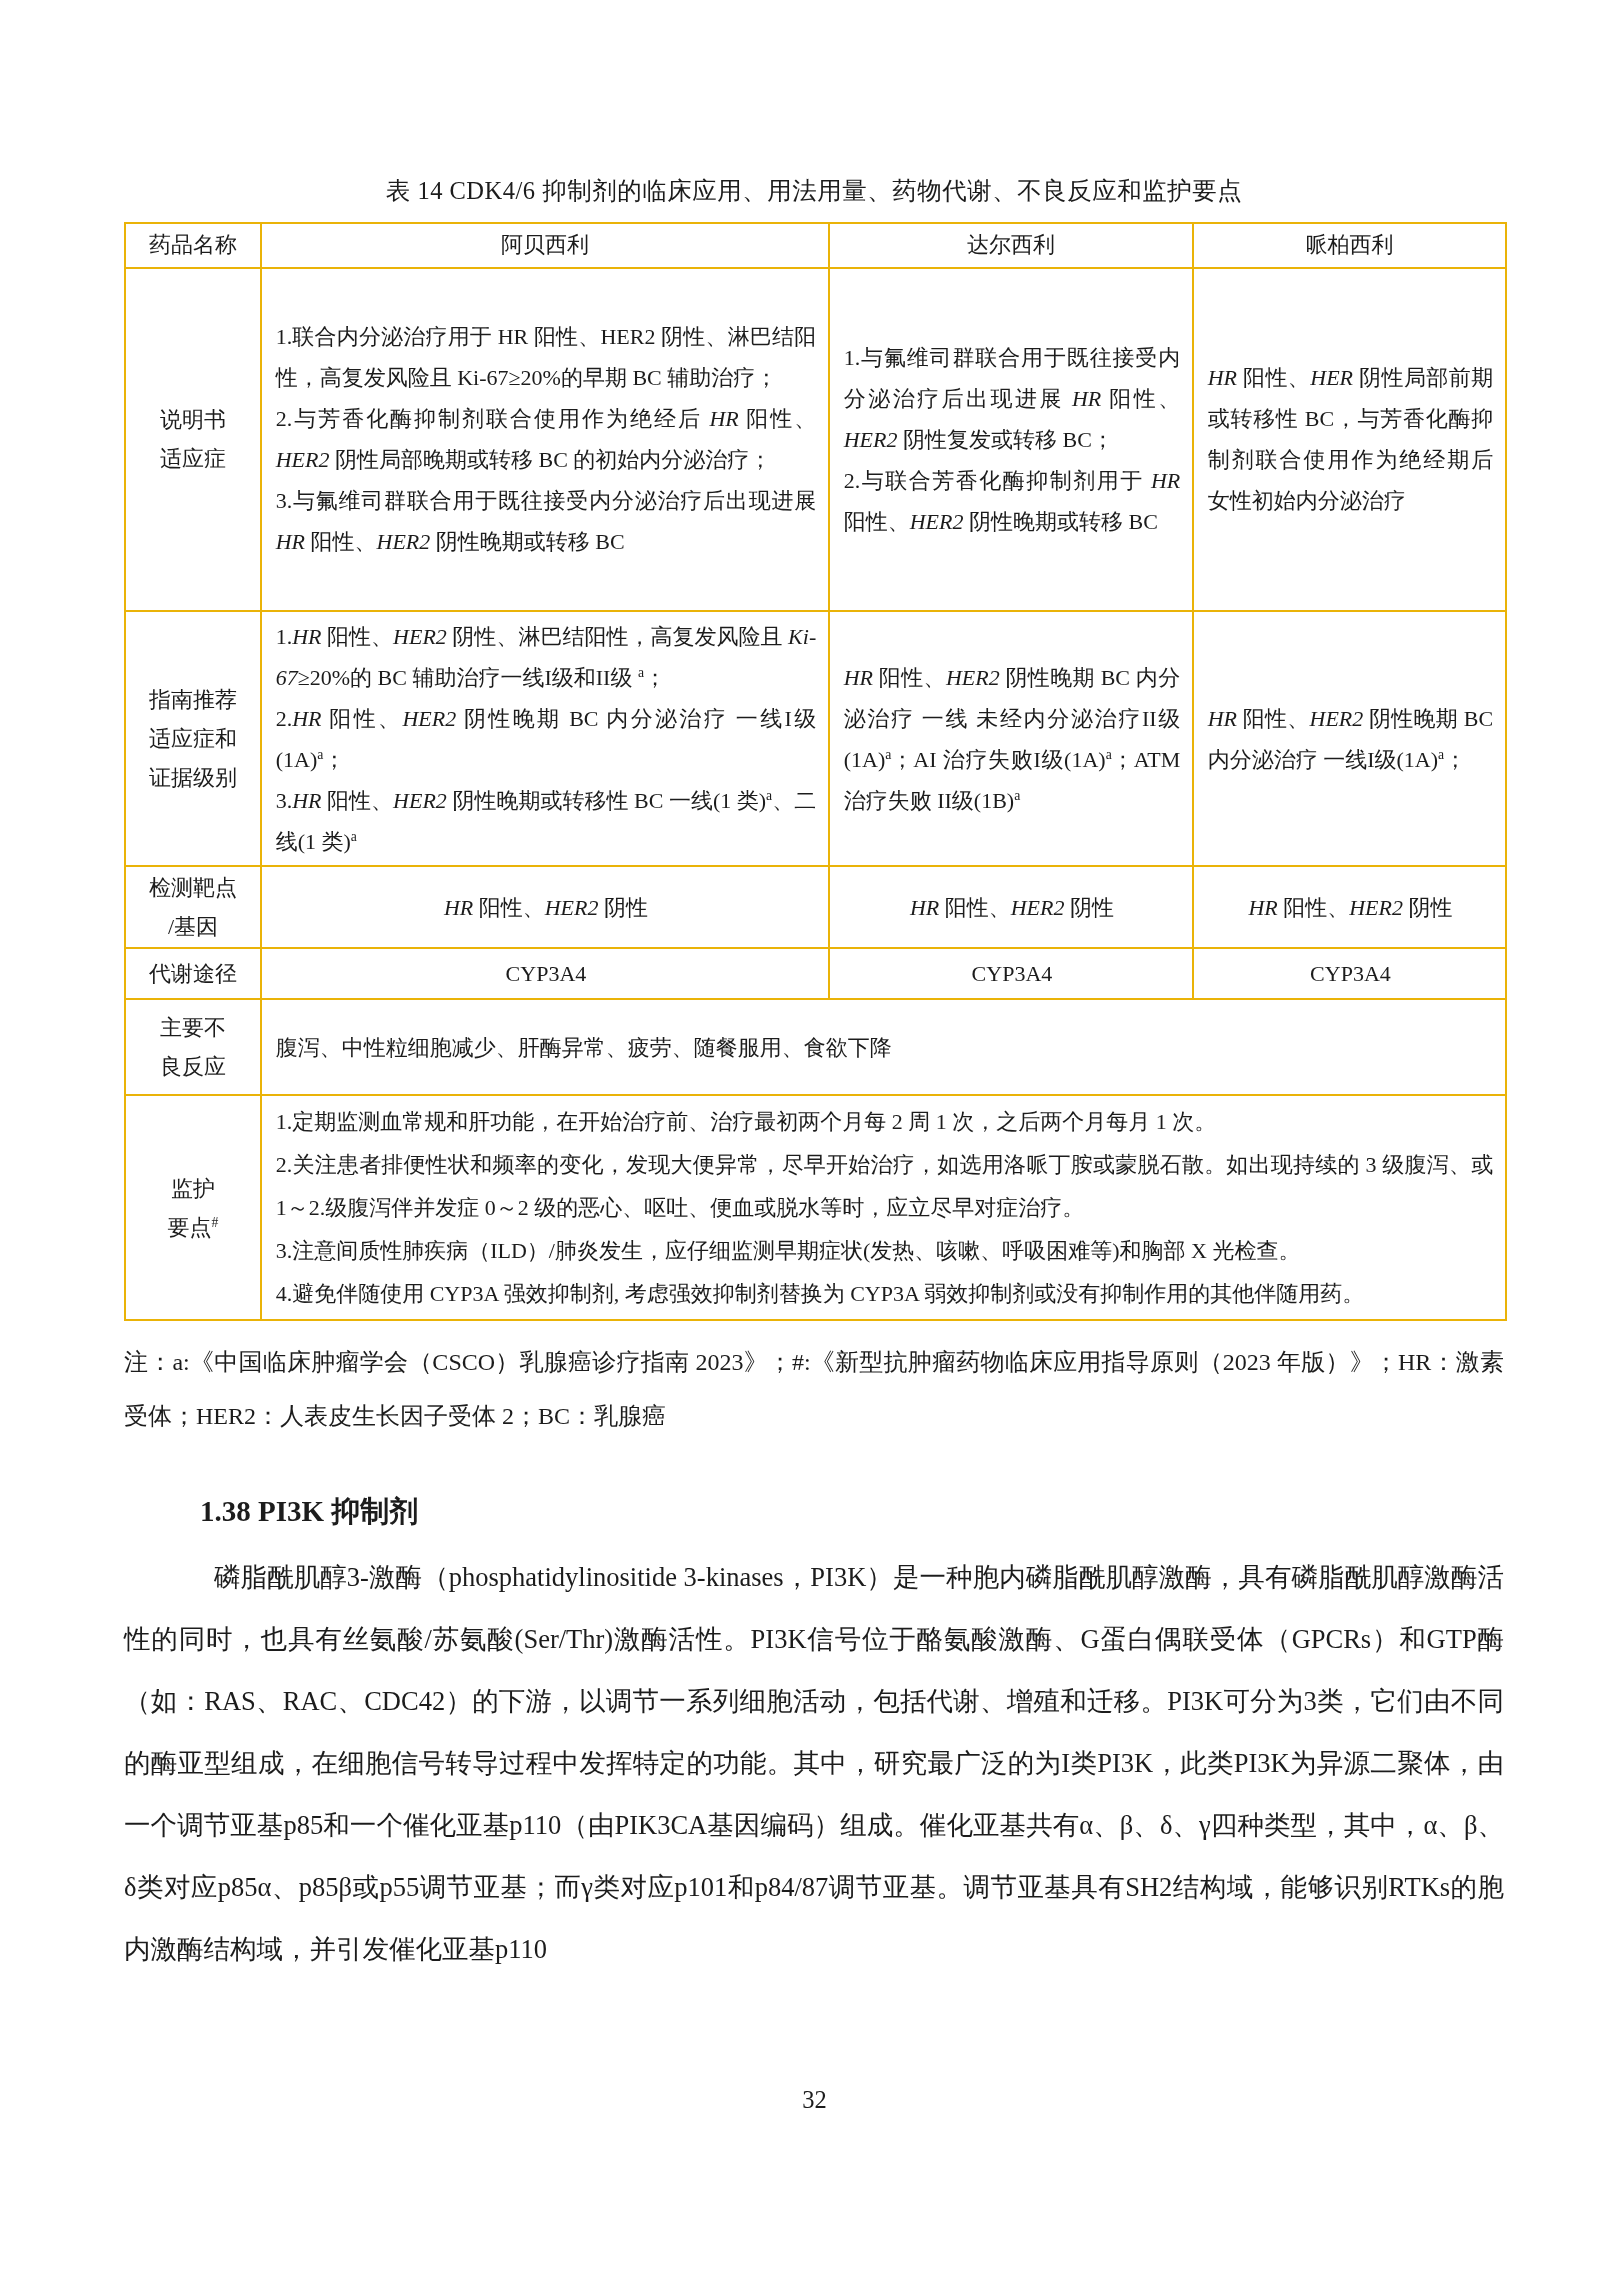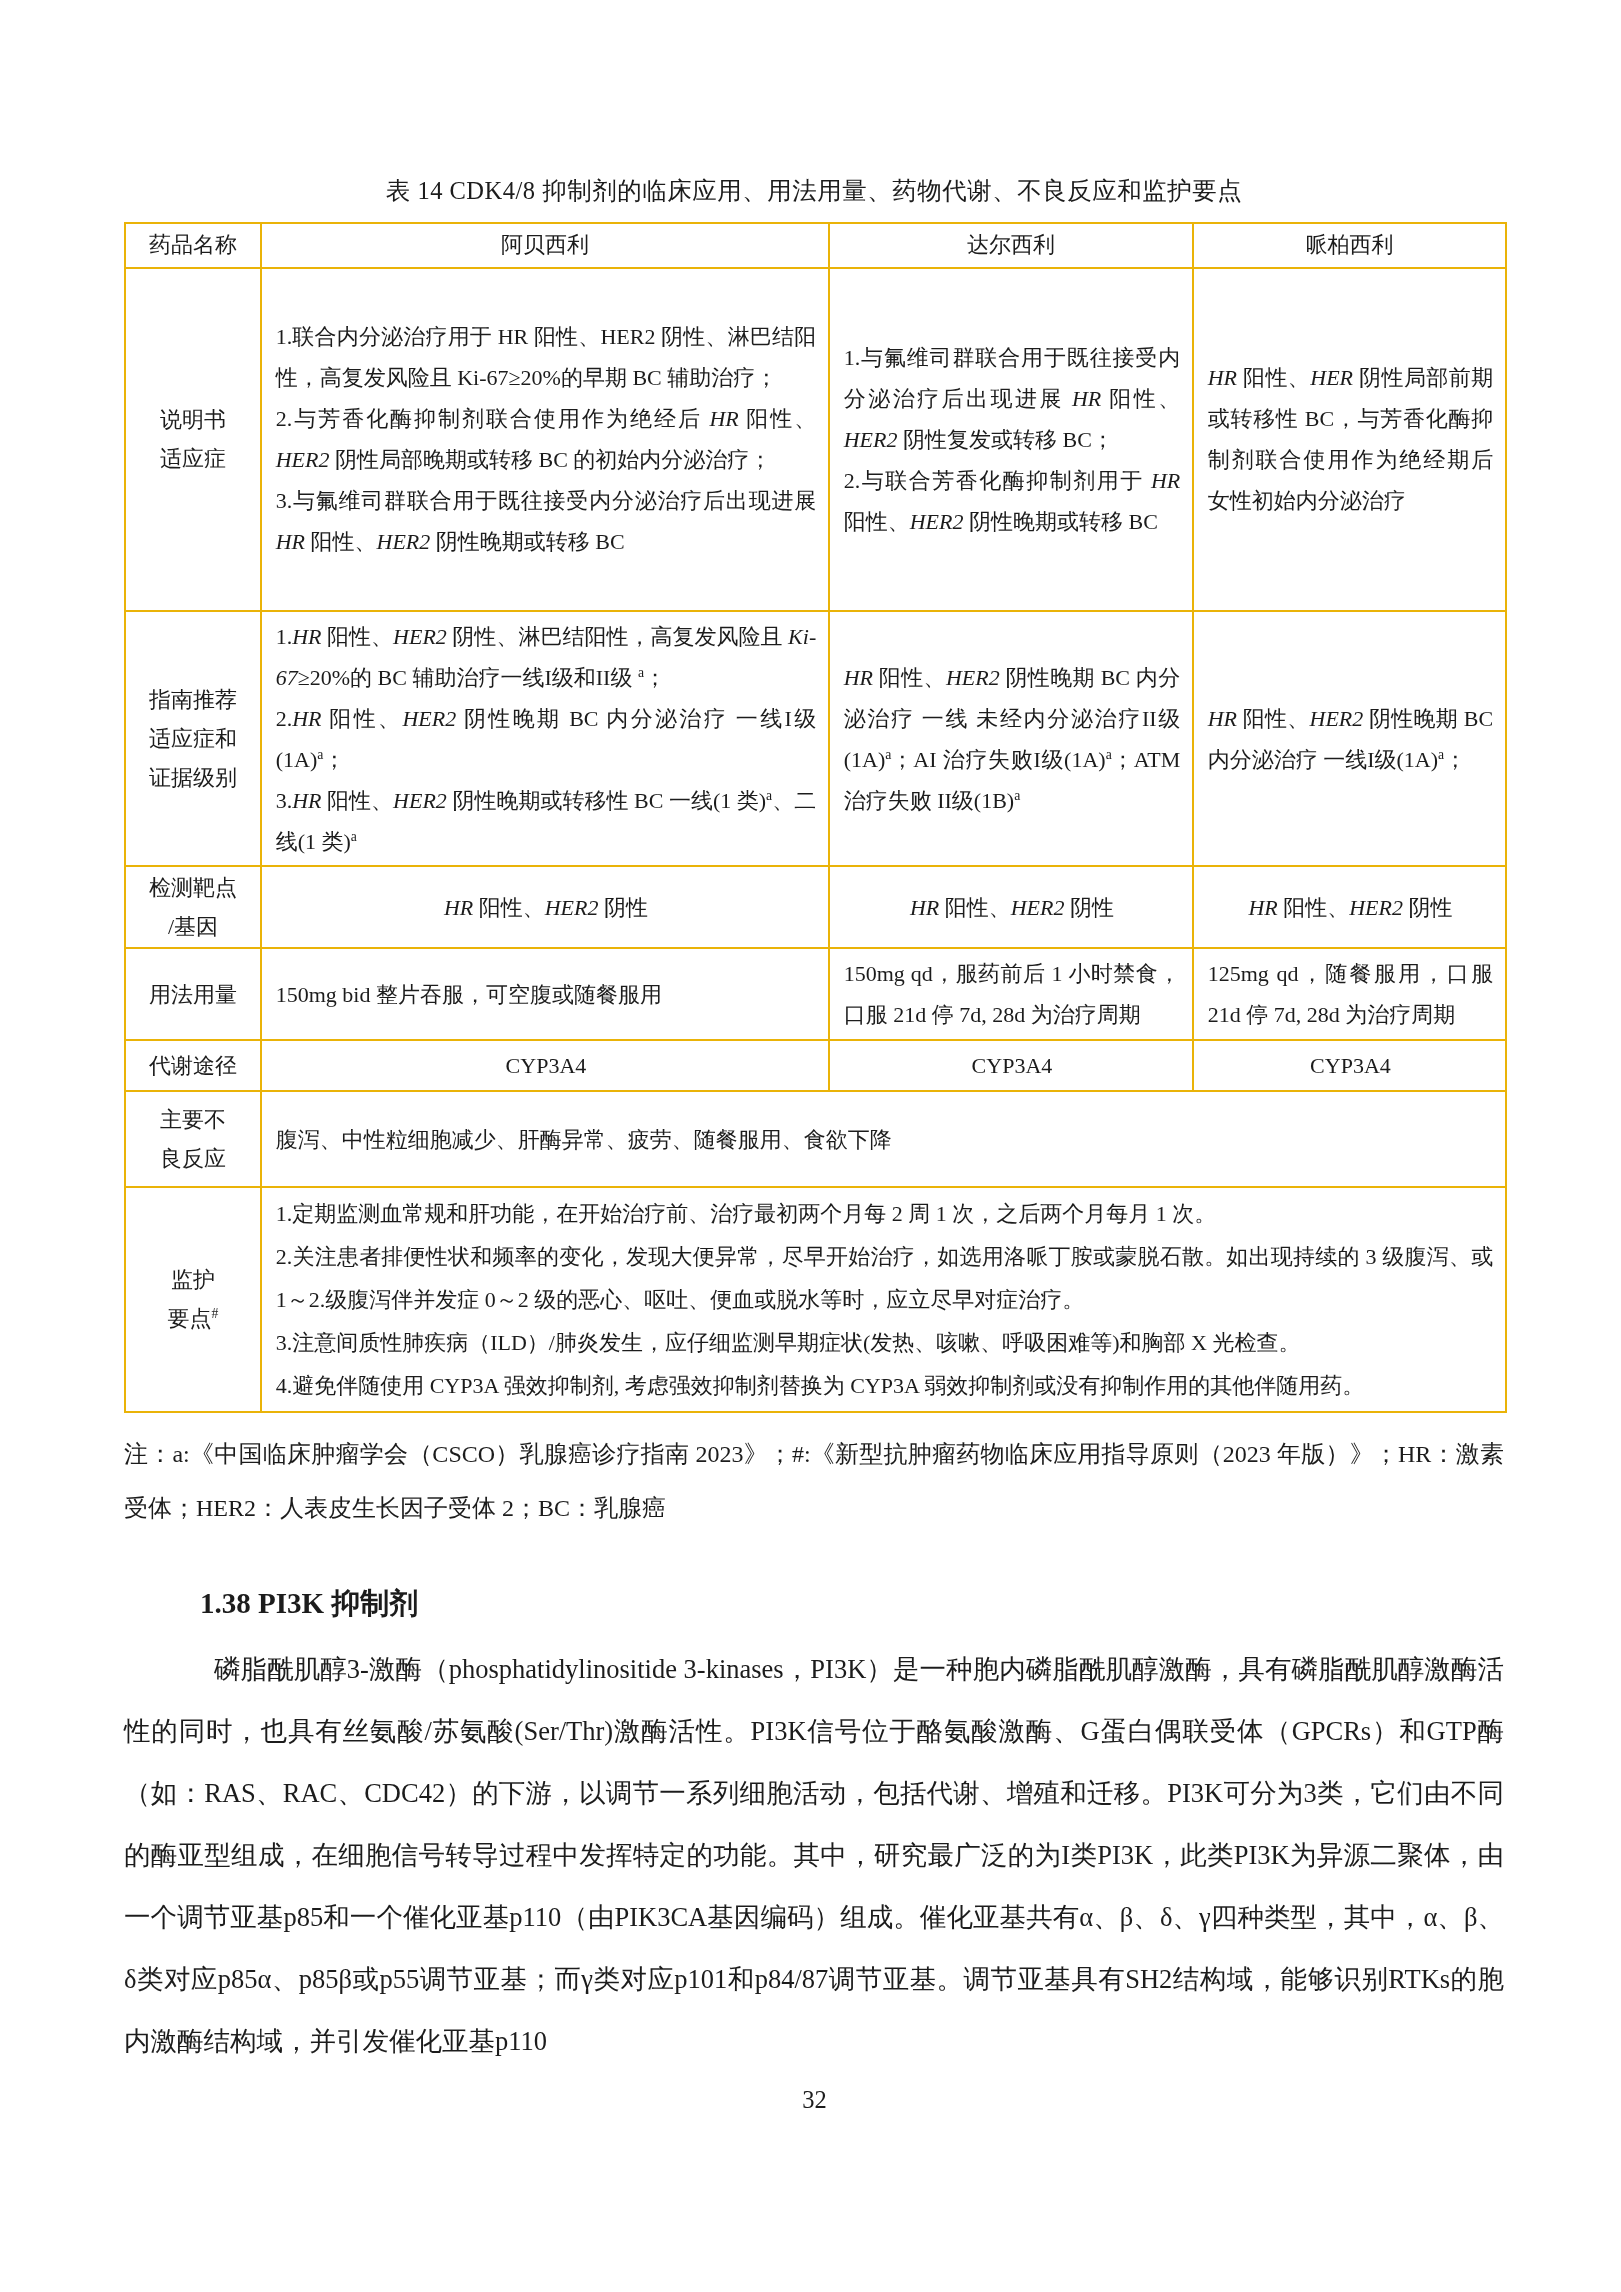--- a/index.html
+++ b/index.html
@@ -45,21 +45,21 @@
     position:absolute;top:2086px;left:4px;width:100%;text-align:center;font-size:24.5px;
   }
   i{font-style:italic;}
 </style>
 </head>
 <body>
 
 <div class="page">
   <div class="content">
 
-    <div class="table-title">表 14 CDK4/8 抑制剂的临床应用、用法用量、药物代谢、不良反应和监护要点</div>
+    <div class="table-title">表 14 CDK4/6 抑制剂的临床应用、用法用量、药物代谢、不良反应和监护要点</div>
 
     <table class="drug-table">
       <colgroup id="colgroup">
           <col style="width: 136px;">
           <col style="width: 568px;">
           <col style="width: 364px;">
           <col style="width: 313px;">
         </colgroup>
       <thead>
         <tr id="header-row">
@@ -81,26 +81,20 @@
             <td class="cell">1.<i>HR</i> 阳性、<i>HER2</i> 阴性、淋巴结阳性，高复发风险且 <i>Ki-67</i>≥20%的 BC 辅助治疗一线I级和II级 <sup>a</sup>；<br>2.<i>HR</i> 阳性、<i>HER2</i> 阴性晚期 BC 内分泌治疗 一线I级(1A)<sup>a</sup>；<br>3.<i>HR</i> 阳性、<i>HER2</i> 阴性晚期或转移性 BC 一线(1 类)<sup>a</sup>、二线(1 类)<sup>a</sup></td>
             <td class="cell"><i>HR</i> 阳性、<i>HER2</i> 阴性晚期 BC 内分泌治疗 一线 未经内分泌治疗II级(1A)<sup>a</sup>；AI 治疗失败I级(1A)<sup>a</sup>；ATM 治疗失败 II级(1B)<sup>a</sup></td>
             <td class="cell"><i>HR</i> 阳性、<i>HER2</i> 阴性晚期 BC 内分泌治疗 一线I级(1A)<sup>a</sup>；</td>
           </tr>
           <tr style="height: 82px;">
             <th class="row-label">检测靶点<br>/基因</th>
             <td class="cell center"><i>HR</i> 阳性、<i>HER2</i> 阴性</td>
             <td class="cell center"><i>HR</i> 阳性、<i>HER2</i> 阴性</td>
             <td class="cell center"><i>HR</i> 阳性、<i>HER2</i> 阴性</td>
           </tr>
-          <tr style="height: 89px;">
-            <th class="row-label">用法用量</th>
-            <td class="cell">150mg bid 整片吞服，可空腹或随餐服用</td>
-            <td class="cell">150mg qd，服药前后 1 小时禁食，口服 21d 停 7d, 28d 为治疗周期</td>
-            <td class="cell">125mg qd，随餐服用，口服 21d 停 7d, 28d 为治疗周期</td>
-          </tr>
           <tr style="height: 43px;">
             <th class="row-label">代谢途径</th>
             <td class="cell center">CYP3A4</td>
             <td class="cell center">CYP3A4</td>
             <td class="cell center">CYP3A4</td>
           </tr>
           <tr style="height: 96px;">
             <th class="row-label">主要不<br>良反应</th>
             <td class="cell" colspan="3">腹泻、中性粒细胞减少、肝酶异常、疲劳、随餐服用、食欲下降</td>
           </tr>

